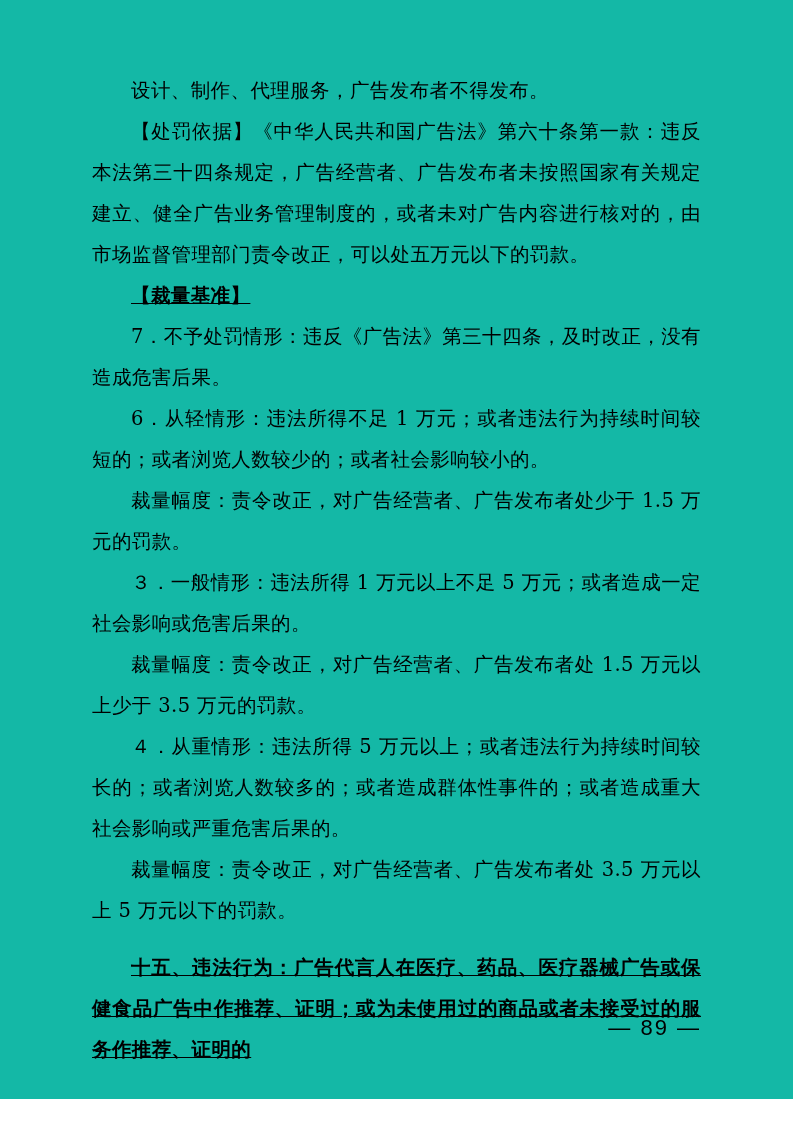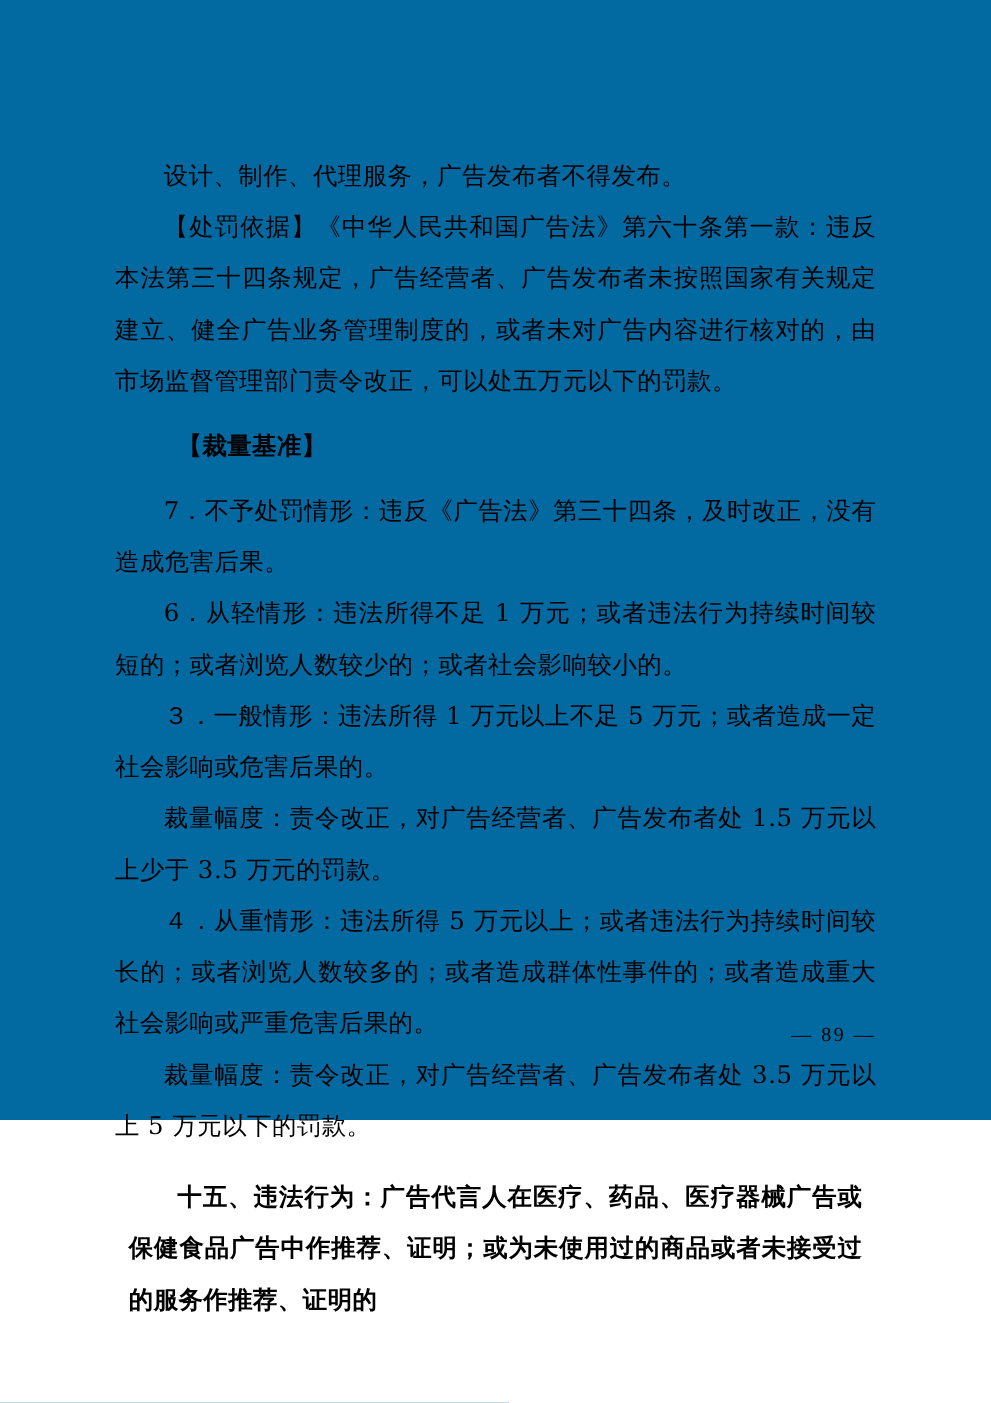--- a/index.html
+++ b/index.html
@@ -9,24 +9,24 @@
   }
   body {
     width: 793px;
     height: 1122px;
     font-family: "DejaVu Serif", "Liberation Serif", serif;
     color: #000000;
   }
   .page {
     position: relative;
     width: 793px;
-    height: 896px;
+    height: 1099px;
     box-sizing: border-box;
-    padding: 120px 92px 60px 92px;
-    background: #0369a1;
+    padding: 70px 92px 60px 92px;
+    background: #14b8a6;
   }
   .doc-body {
     font-size: 19.5px;
     line-height: 41px;
     text-align: justify;
     text-justify: inter-ideograph;
     letter-spacing: 0.4px;
   }
   .para {
     margin: 0;
@@ -34,32 +34,33 @@
   }
   .indent2 {
     text-indent: 2em;
   }
   .bold {
     font-weight: normal;
   }
   .heading {
     font-weight: bold;
     text-indent: 2em;
-    margin: 11px;
+    margin: 0;
+    text-decoration: underline;
   }
   .heading-block {
     margin-top: 16px;
   }
   .page-number {
     position: absolute;
     right: 92px;
     bottom: 58px;
-    font-size: 16px;
+    font-size: 22px;
     letter-spacing: 2px;
-    font-family: Liberation Serif, serif;
+    font-family: Liberation Sans, sans-serif;
   }
 </style>
 </head>
 <body>
 
 <div class="page">
   <div class="doc-body">
 
     <p class="para indent2">
       <span>设计、制作、代理服务，广告发布者不得发布。</span>
@@ -75,20 +76,23 @@
 
     <p class="para indent2">
       <span class="bold">7．不予处罚情形：</span><span>违反《广告法》第三十四条，及时改正，没有造成危害后果。</span>
     </p>
 
 
     <p class="para indent2">
       <span class="bold">6．从轻情形：</span><span>违法所得不足 1 万元；或者违法行为持续时间较短的；或者浏览人数较少的；或者社会影响较小的。</span>
     </p>
 
+    <p class="para indent2">
+      <span class="bold">裁量幅度：</span><span>责令改正，对广告经营者、广告发布者处少于 1.5 万元的罚款。</span>
+    </p>
 
     <p class="para indent2">
       <span class="bold">３．一般情形：</span><span>违法所得 1 万元以上不足 5 万元；或者造成一定社会影响或危害后果的。</span>
     </p>
 
     <p class="para indent2">
       <span class="bold">裁量幅度：</span><span>责令改正，对广告经营者、广告发布者处 1.5 万元以上少于 3.5 万元的罚款。</span>
     </p>
 
     <p class="para indent2">

